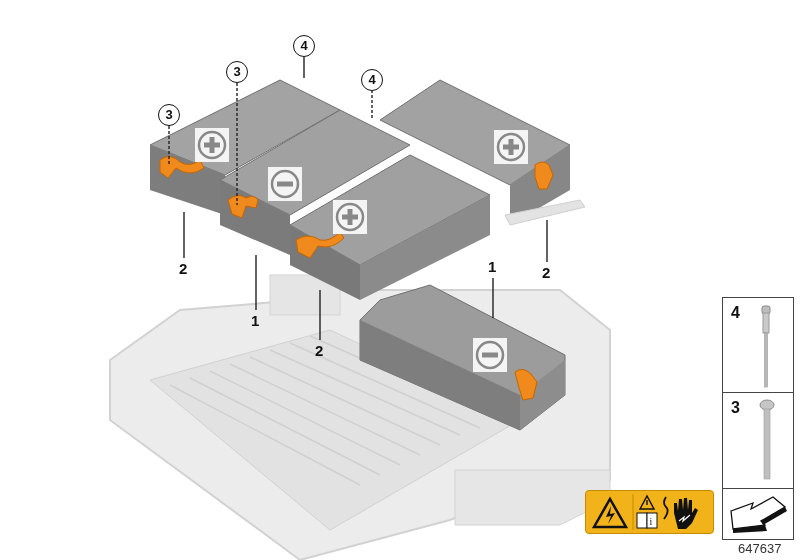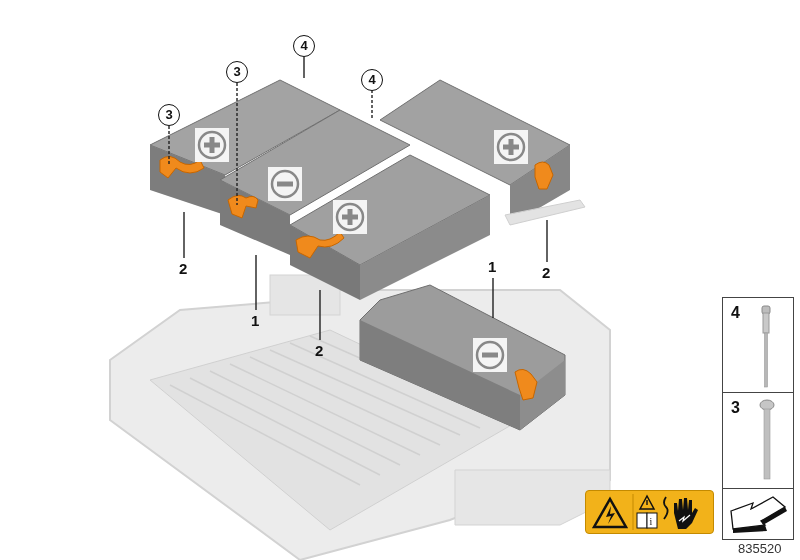--- a/index.html
+++ b/index.html
@@ -171,14 +171,14 @@
         <text x="63.5" y="34" font-size="10" font-family="Liberation Serif, serif" fill="#111">i</text>
       </g>
       <g>
         <path d="M80,6 q-4,6 0,10 q4,4 -2,12" fill="none" stroke="#111" stroke-width="1.8"></path>
         <path d="M92,38 L88,22 L88,12 L91,12 L92,20 L93,8 L96,8 L97,19 L98,7 L101,7 L102,19 L103,9 L106,9 L106,22 L109,17 L112,19 L106,32 L100,38 Z" fill="#111"></path>
         <path d="M93,30 L98,26 L97,30 L104,24" stroke="#fff" stroke-width="1.2" fill="none"></path>
       </g>
     </svg>
   </div>
 
-  <div class="ref-num">835520</div>
+  <div class="ref-num">647637</div>
 </div>
 
 </body></html>

